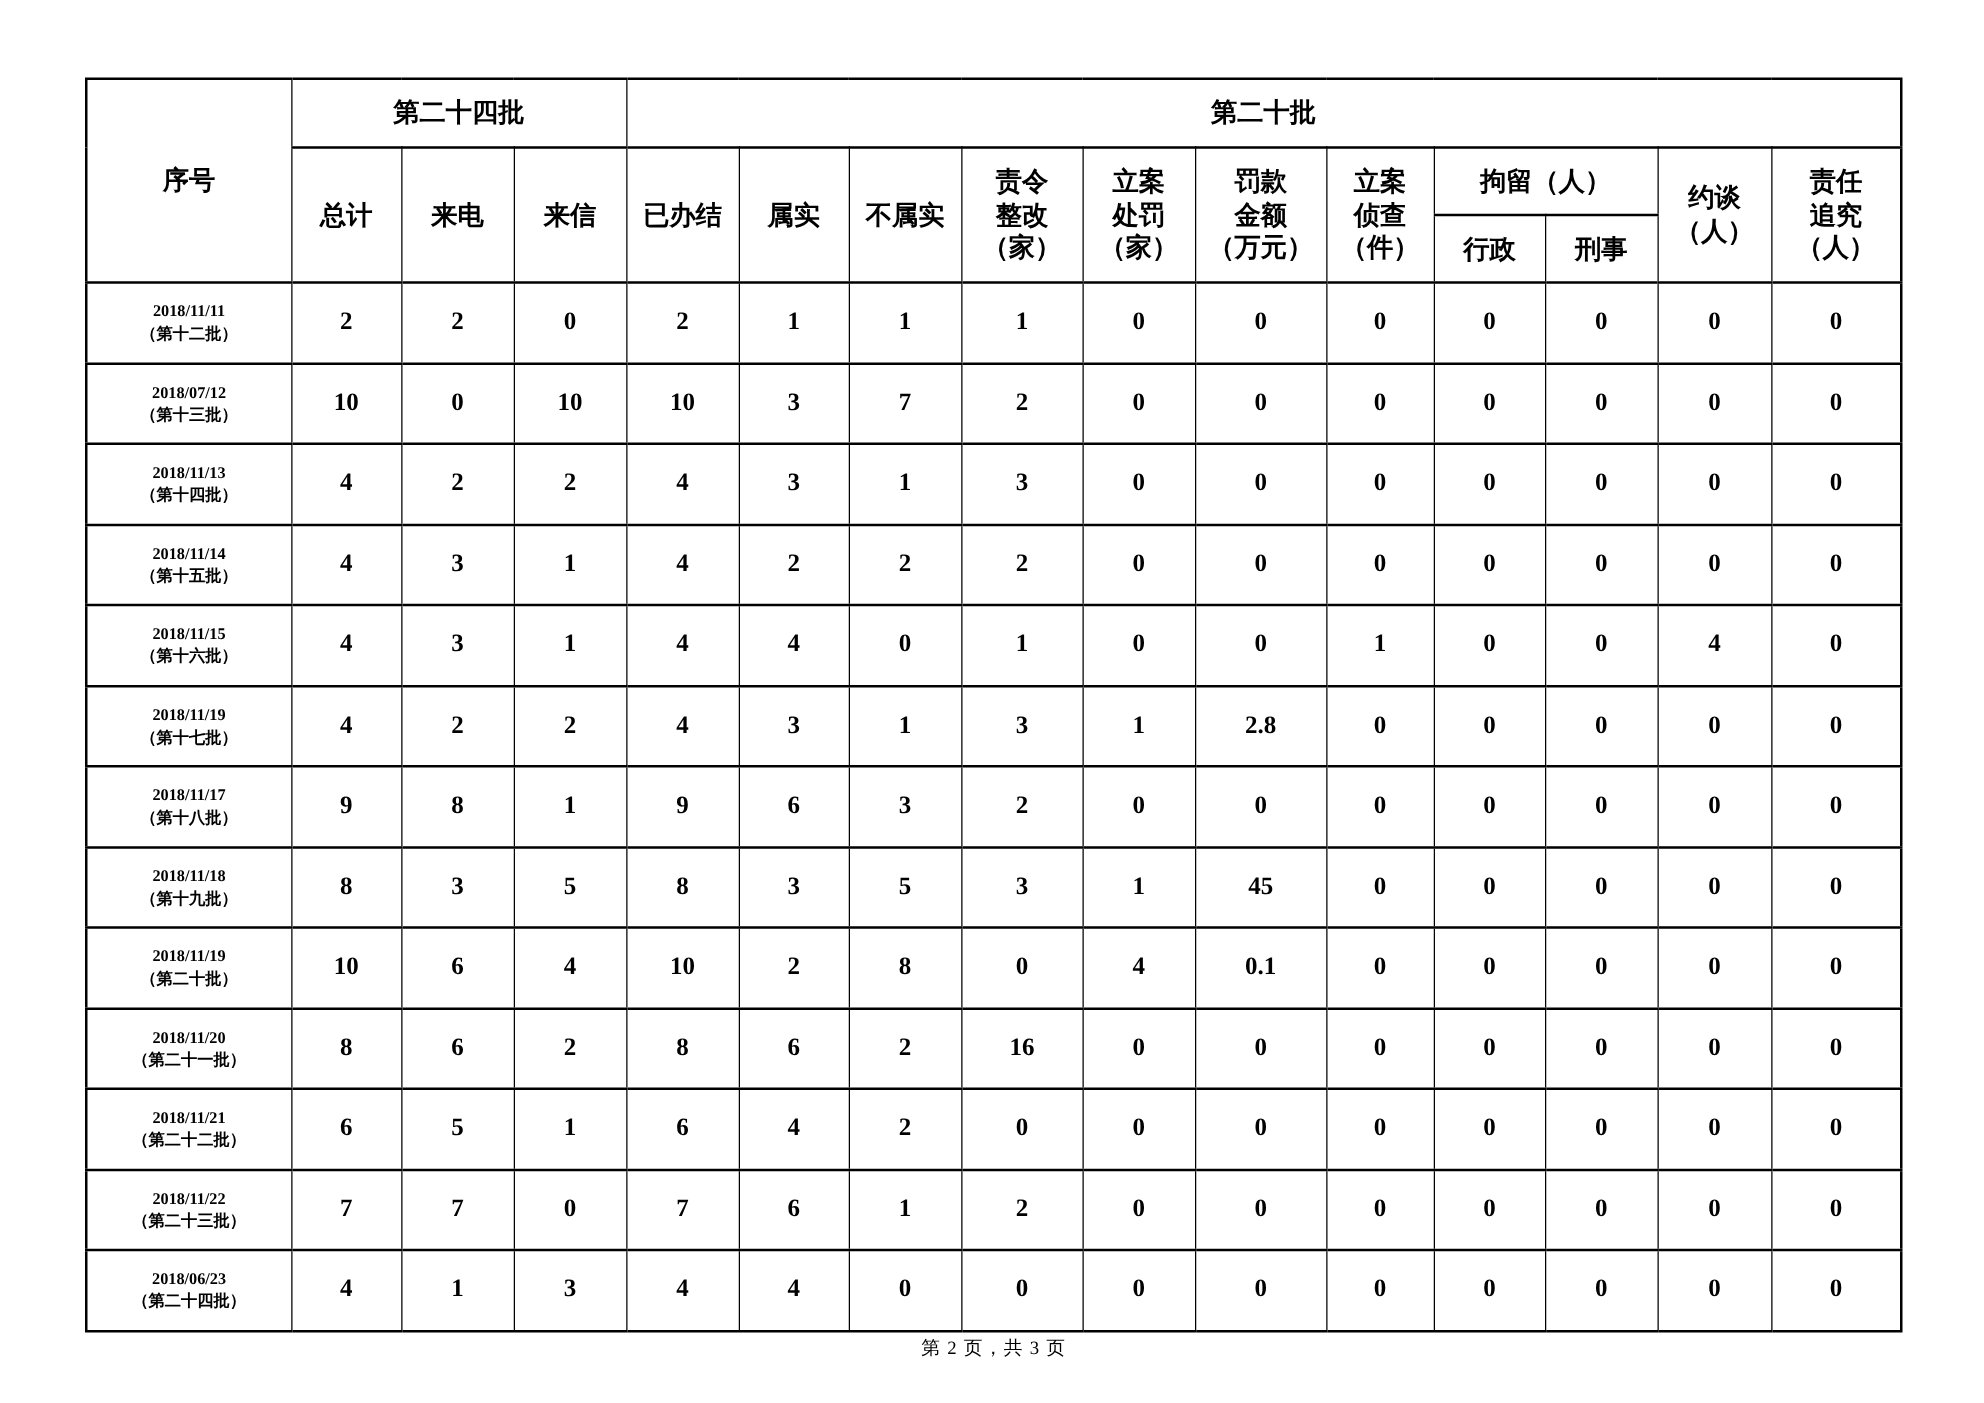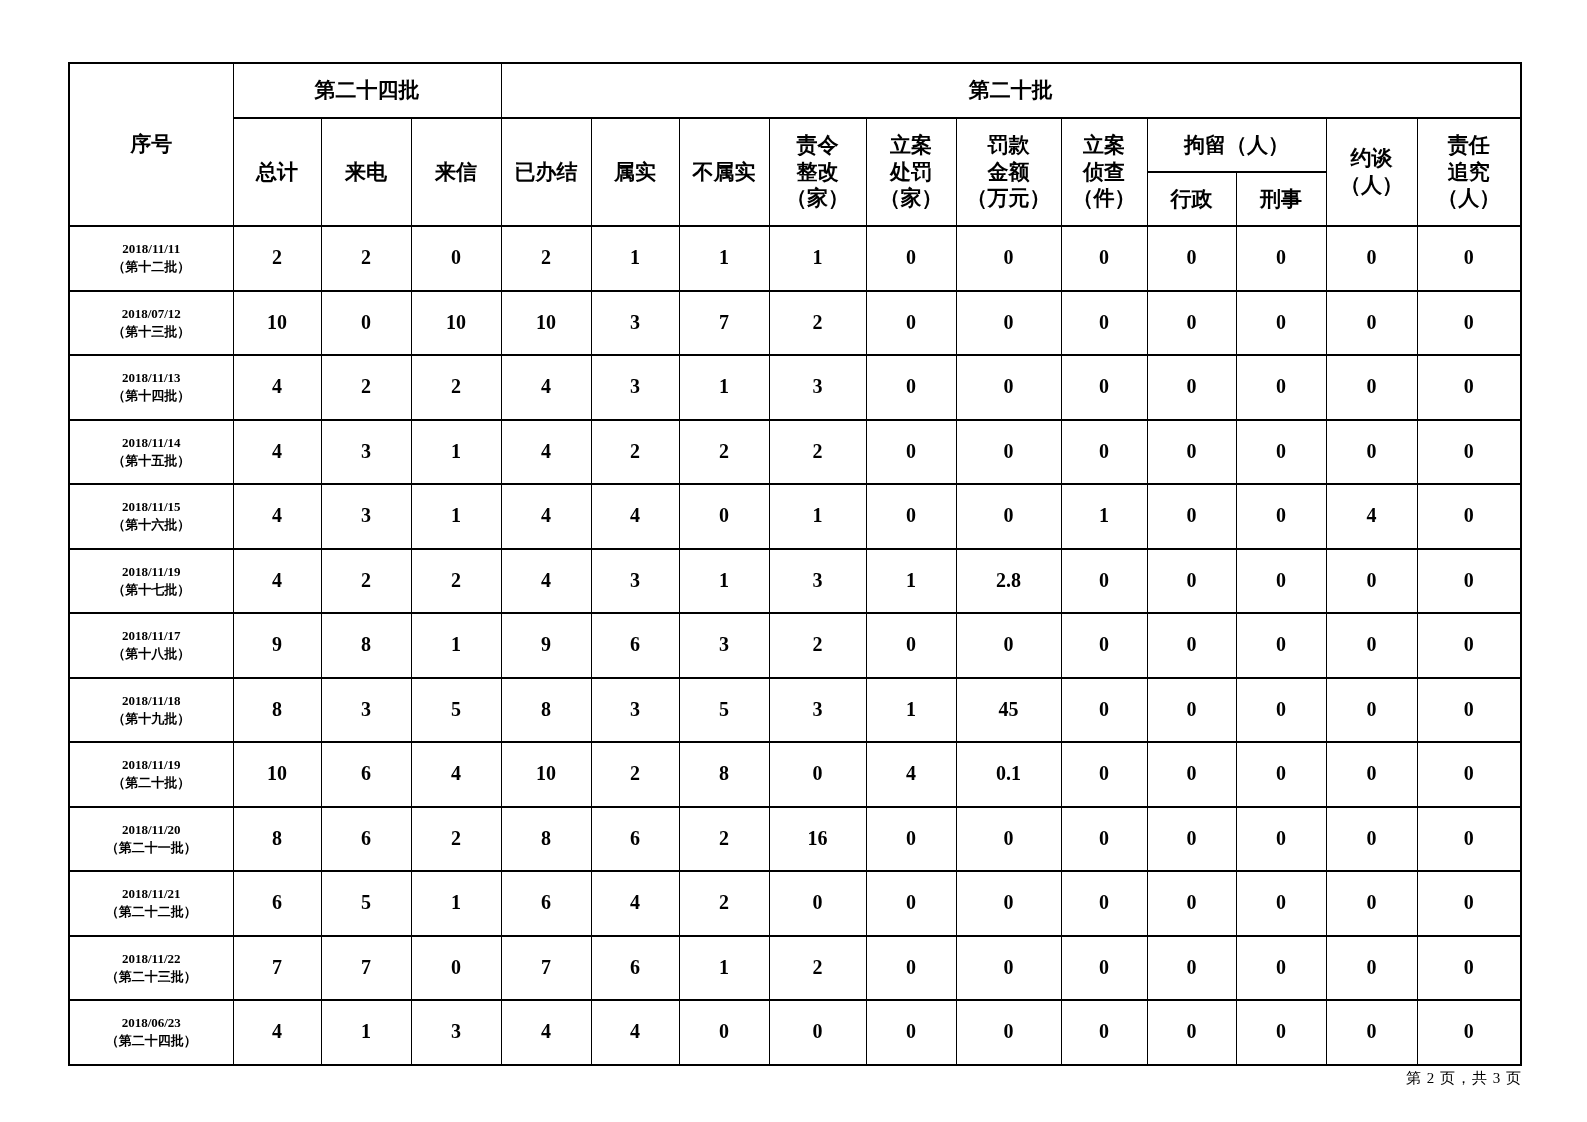--- a/index.html
+++ b/index.html
@@ -33,21 +33,21 @@
   thead tr.h1 { height: 55px; }
   thead tr.h2 { height: 54px; }
   thead tr.h3 { height: 54px; }
   tbody td { font-size: 20px; height: 64.5px; line-height: 1.38; }
   td.serial-cell { font-size: 13px; }
 
   .footer {
     position: absolute;
     left: 68px; top: 1069px;
     width: 1454px;
-    text-align: right;
+    text-align: center;
     font-size: 15px;
     font-weight: normal;
     letter-spacing: 1px;
     color: #000;
   }
 </style>
 </head>
 <body>
 
 <div class="page">

